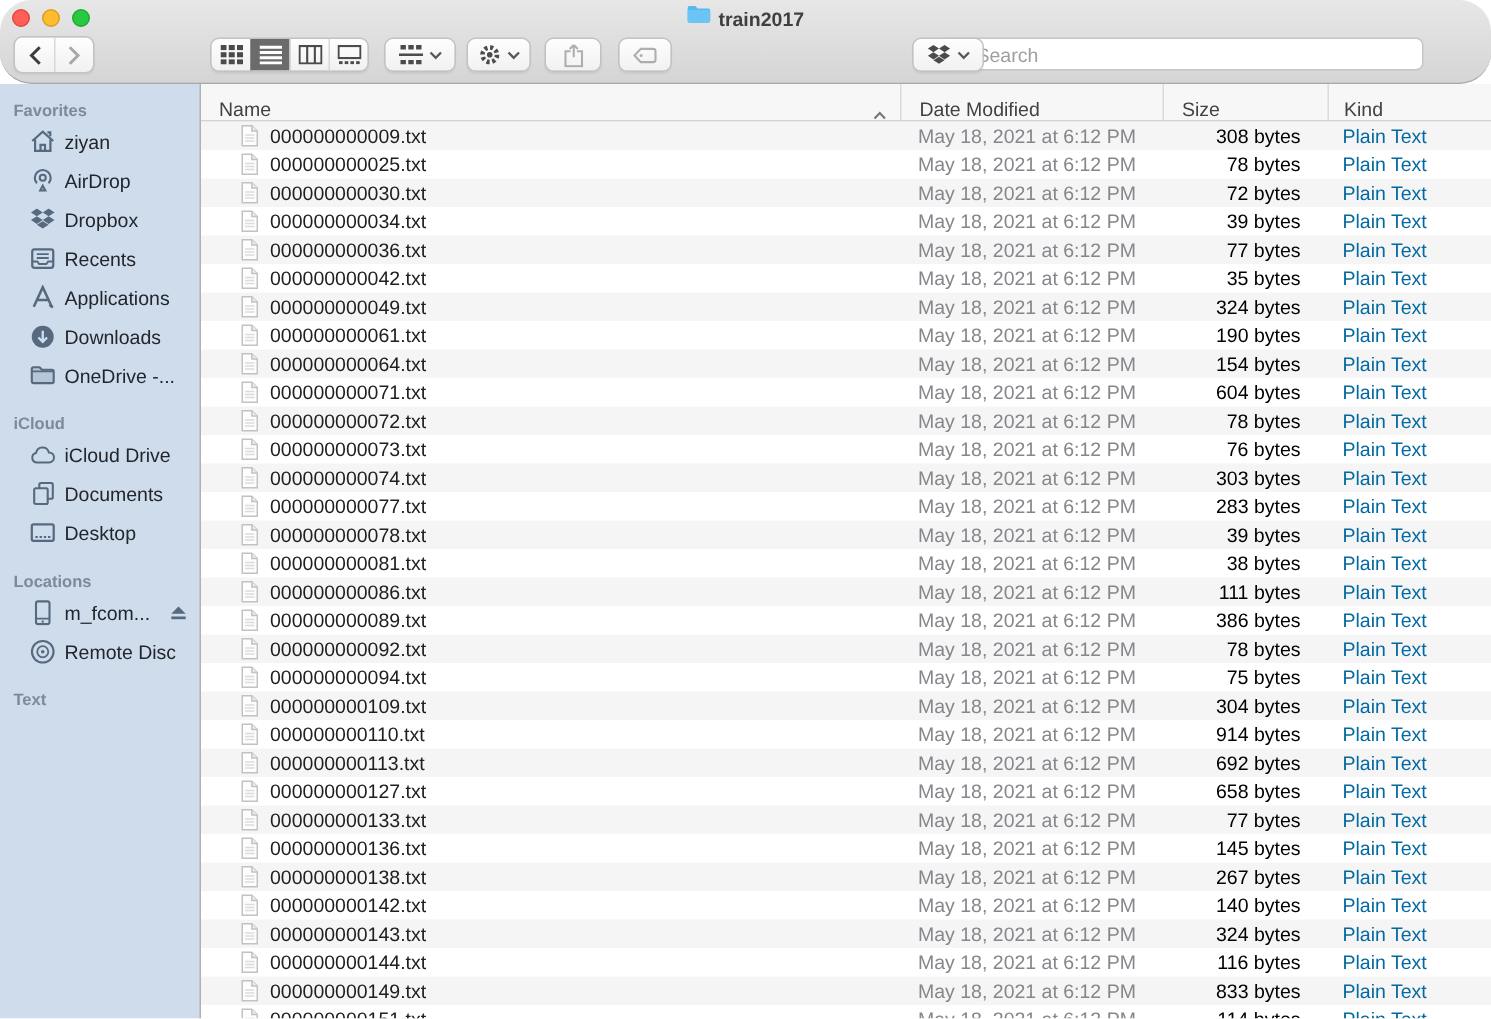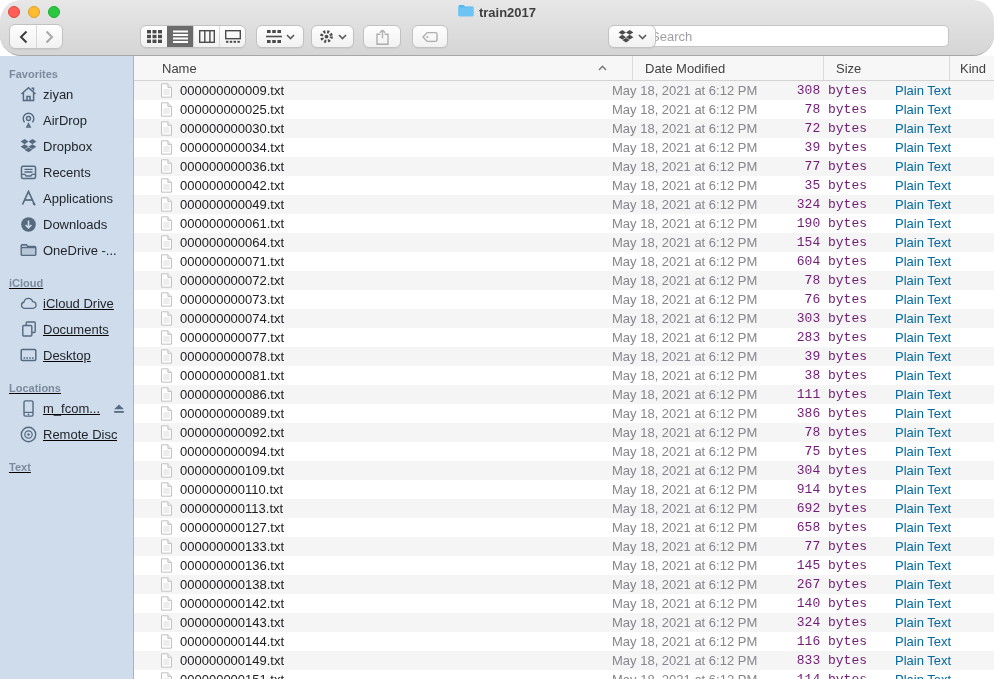--- a/index.html
+++ b/index.html
@@ -39,48 +39,48 @@
   .searchfield input { border:none; outline:none; flex:1; font-size:13px;
     font-family:"Liberation Sans",sans-serif; color:#333; background:transparent; }
   .searchfield input::placeholder { color:#9f9ea2; }
   .dim svg { opacity:.42; }
 
   
   .bodyrow { flex:1; display:flex; min-height:0; }
   .sidebar { width:134px; flex:0 0 auto; background:#cedcec;
     border-right:1px solid #b2b1b2; overflow:hidden; padding-top:0; }
   .sb-section { margin-top:11px; }
-  .sb-section + .sb-section { margin-top:13px;text-decoration:underline; }
+  .sb-section + .sb-section { margin-top:13px; }
   .sb-head { height:14px; line-height:14px; padding-left:9px; font-size:11px;
     font-weight:700; color:#7b8a9c; }
   .sb-item { height:26px; display:flex; align-items:center; padding-left:20px;
     padding-right:8px; font-size:13px; color:#22262c; cursor:default; }
   .sb-item .sb-ico { width:17px; height:17px; margin-right:6px; flex:0 0 auto;
     display:flex; align-items:center; justify-content:center; }
   .sb-item .lbl { white-space:nowrap; overflow:hidden; }
   .sb-item .eject { margin-left:auto; display:flex; align-items:center; }
 
   
   .content { flex:1; min-width:0; display:flex; flex-direction:column; background:#fff; }
   .listheader { height:25px; flex:0 0 auto; background:#f7f7f7;
     border-bottom:1px solid #d3d3d3; display:flex; font-size:13px; color:#424242; }
-  .hcell { display:flex; align-items:center; height:100%;margin-left:16px; }
+  .hcell { display:flex; align-items:flex-end; height:100%; }
   .h-name { width:466px; padding-left:12px; }
   .h-name .sort { margin-left:auto; margin-right:9px; display:flex; align-items:center; }
   .h-date { width:175px; padding-left:12px; border-left:1px solid #dcdcdc; }
   .h-size { width:110px; padding-left:12px; border-left:1px solid #dcdcdc; }
   .h-kind { flex:1; padding-left:10px; border-left:1px solid #dcdcdc; }
   .rows { flex:1; overflow:hidden; }
   .frow { height:19px; display:flex; align-items:center; font-size:13px; }
   .frow.odd { background:#f5f5f5;justify-content:flex-end; }
   .c-name { width:466px; display:flex; align-items:center; padding-left:26px;
     color:#202024; overflow:hidden; }
   .c-name .fico { width:13px; height:15px; margin-right:7px; flex:0 0 auto; display:flex; }
   .c-date { width:175px; padding-left:12px; color:#86868c; white-space:nowrap; }
-  .c-size { width:110px; padding-right:18px; text-align:right; color:#701a75;font-family:Liberation Mono, monospace; }
+  .c-size { width:110px; padding-right:18px; text-align:right; color:#000000; }
   .c-kind { flex:1; padding-left:10px; color:#0369a1; }
 </style>
 </head>
 <body>
 
 <div class="window">
 
   <div class="titlebar">
     <div class="traffic">
       <div class="tl red"></div>

